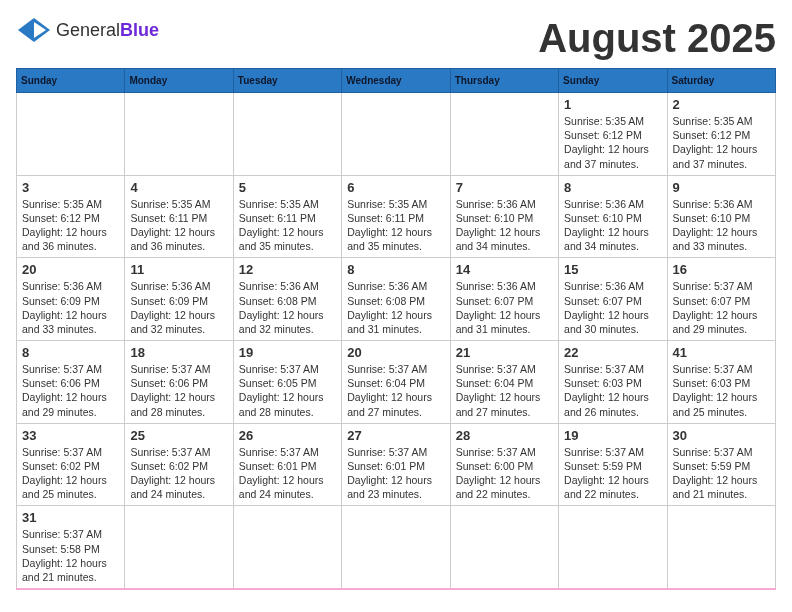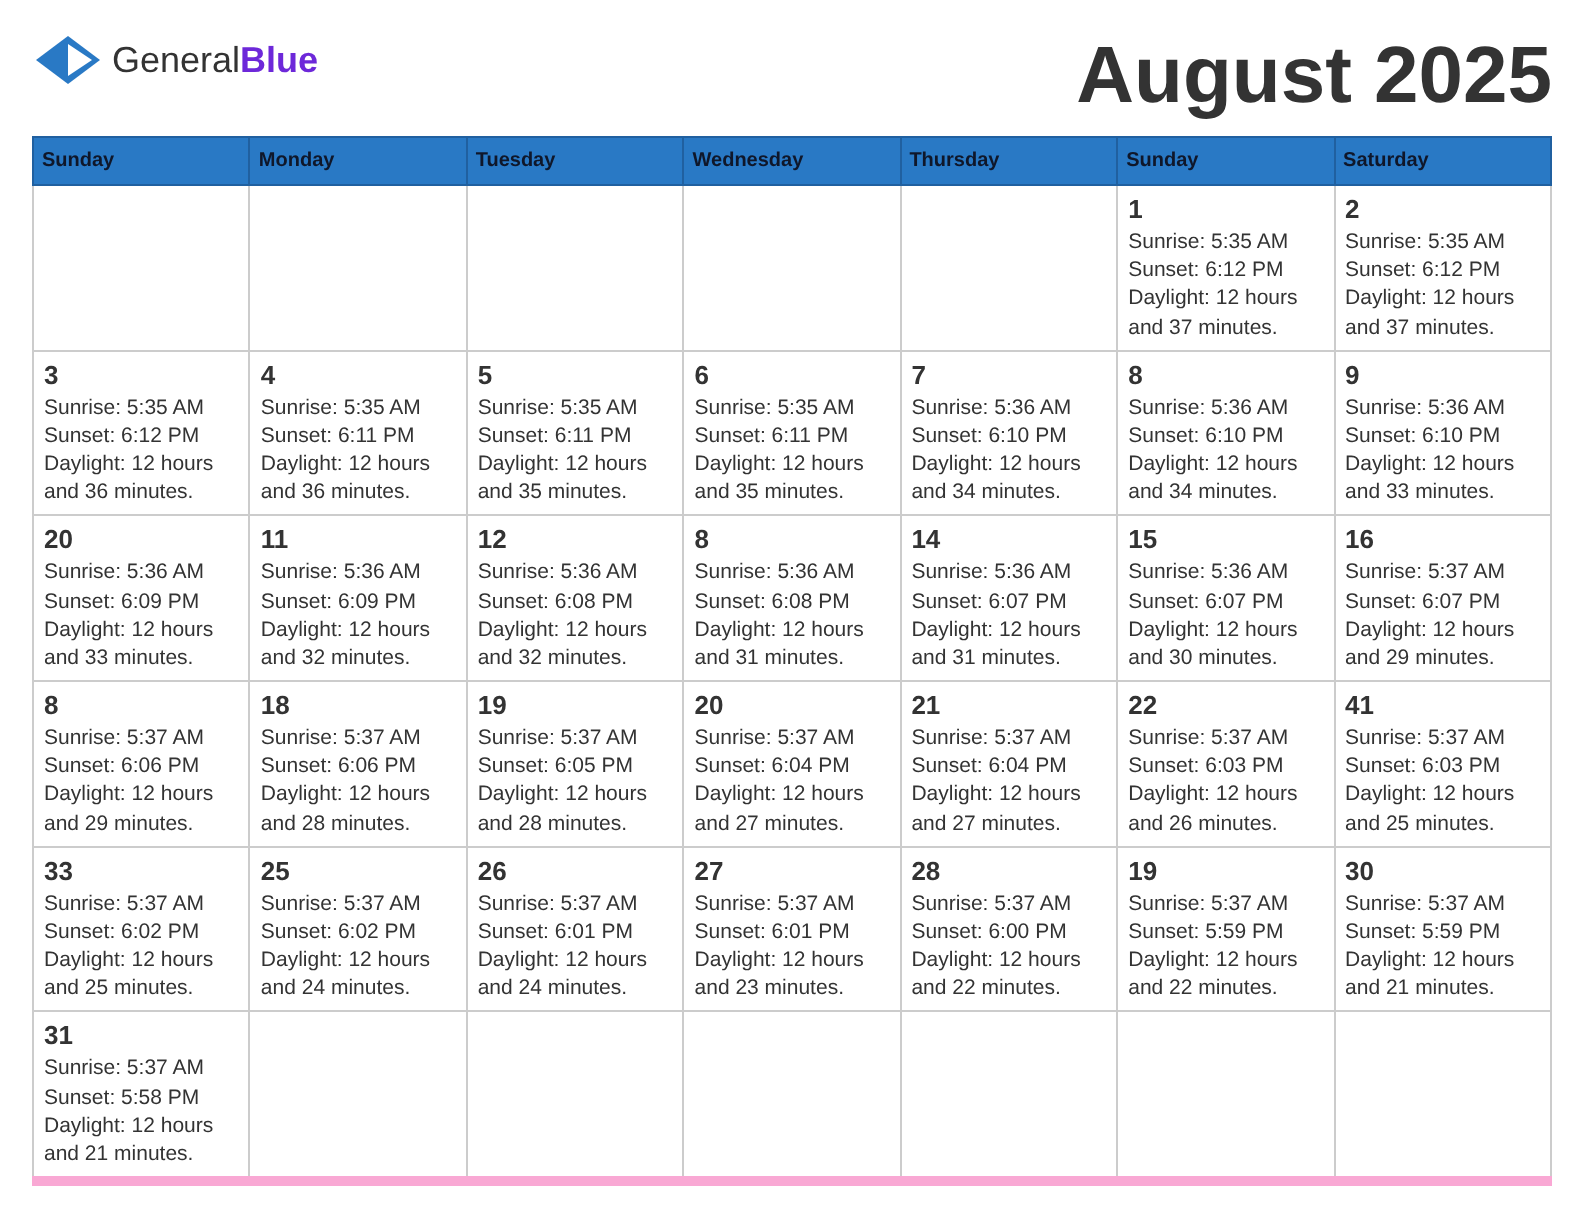--- a/index.html
+++ b/index.html
@@ -77,21 +77,21 @@
       color: #333;
       display: block;
       margin-bottom: 2px;
     }
     .day-info {
       font-size: 10.5px;
       color: #333;
       line-height: 1.35;
     }
     .last-row td {
-      border-bottom: 5px solid #f9a8d4;
+      border-bottom: 2px solid #f9a8d4;
     }
   </style>
 </head>
 <body>
 
 <div class="header-area">
   <div class="logo">
     <svg class="logo-icon" viewBox="0 0 36 28" xmlns="http://www.w3.org/2000/svg">
       <polygon points="18,2 34,14 18,26 2,14" fill="#2979c5"></polygon>
       <polygon points="18,6 30,14 18,22" fill="#fff"></polygon>

